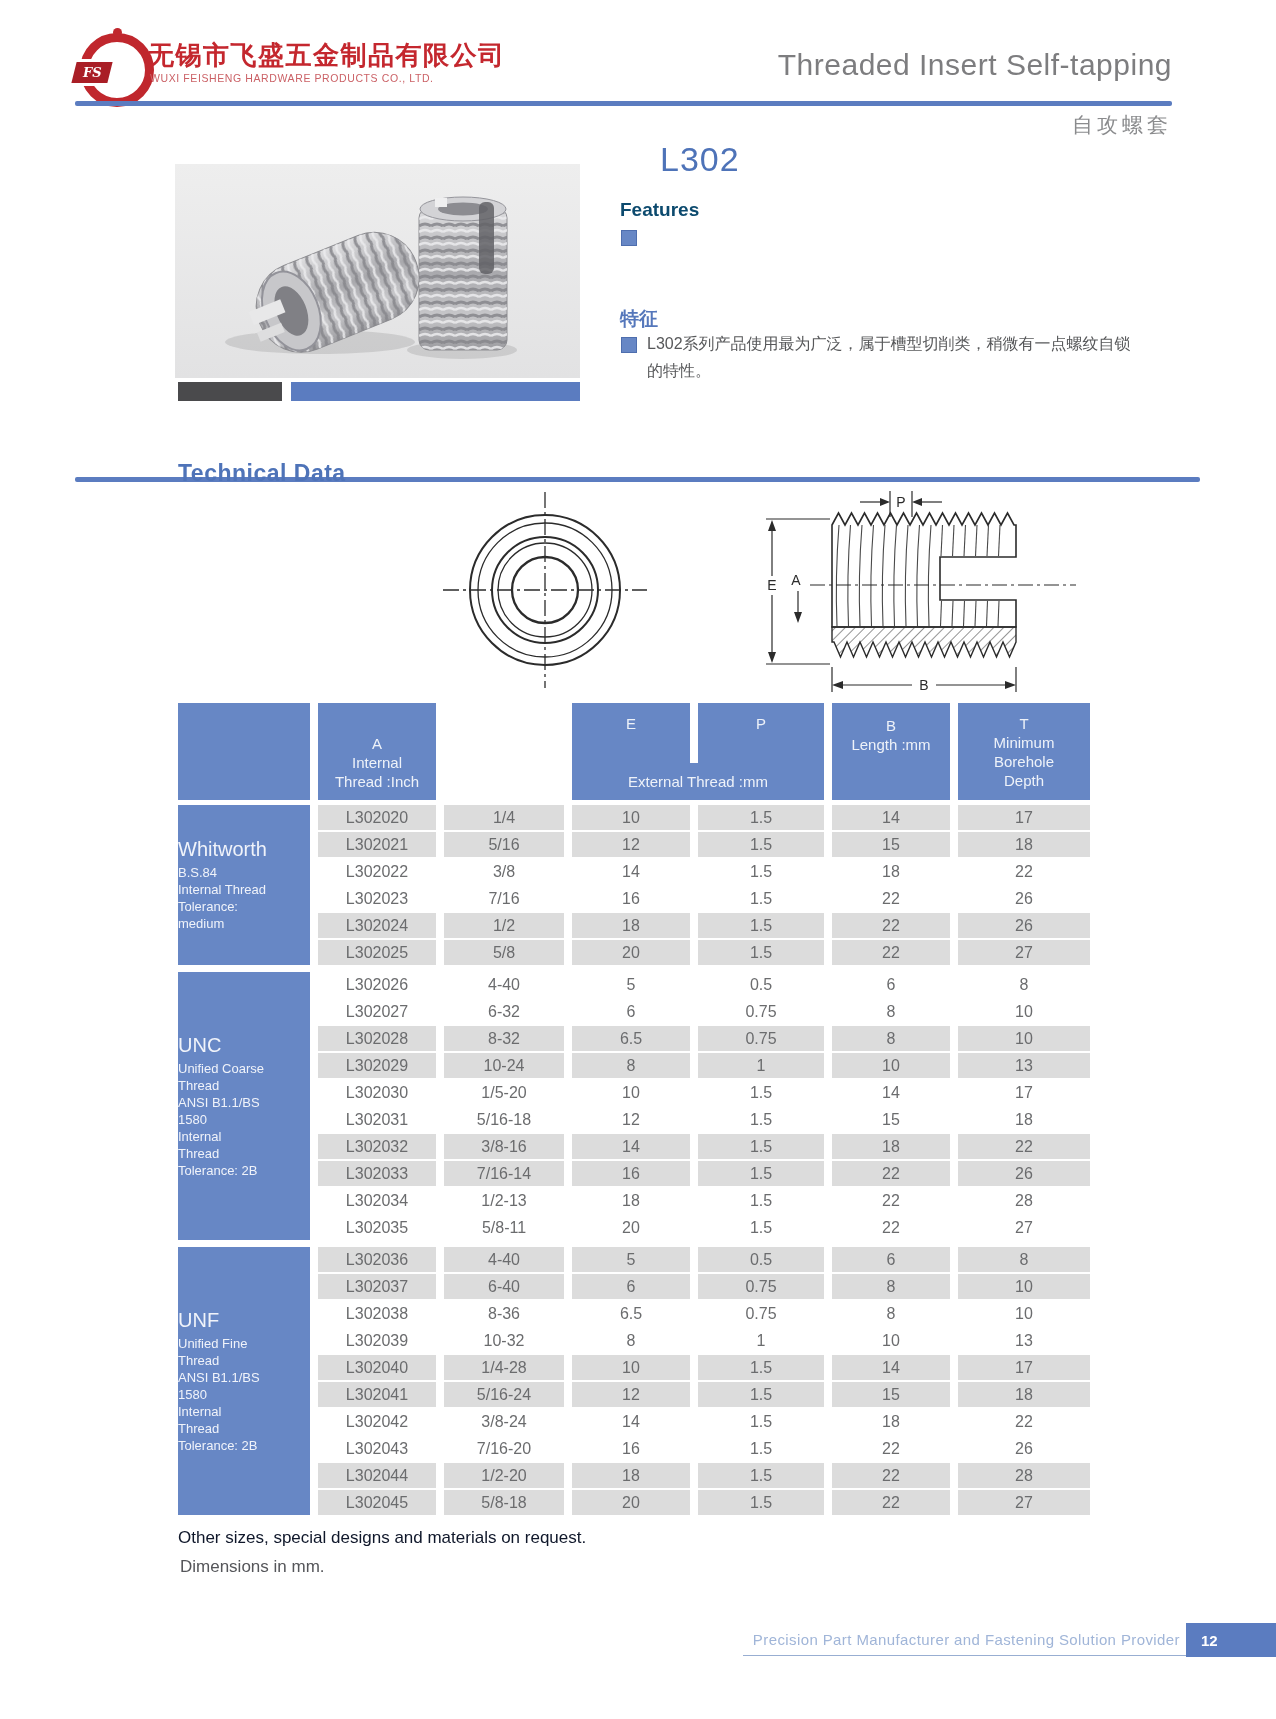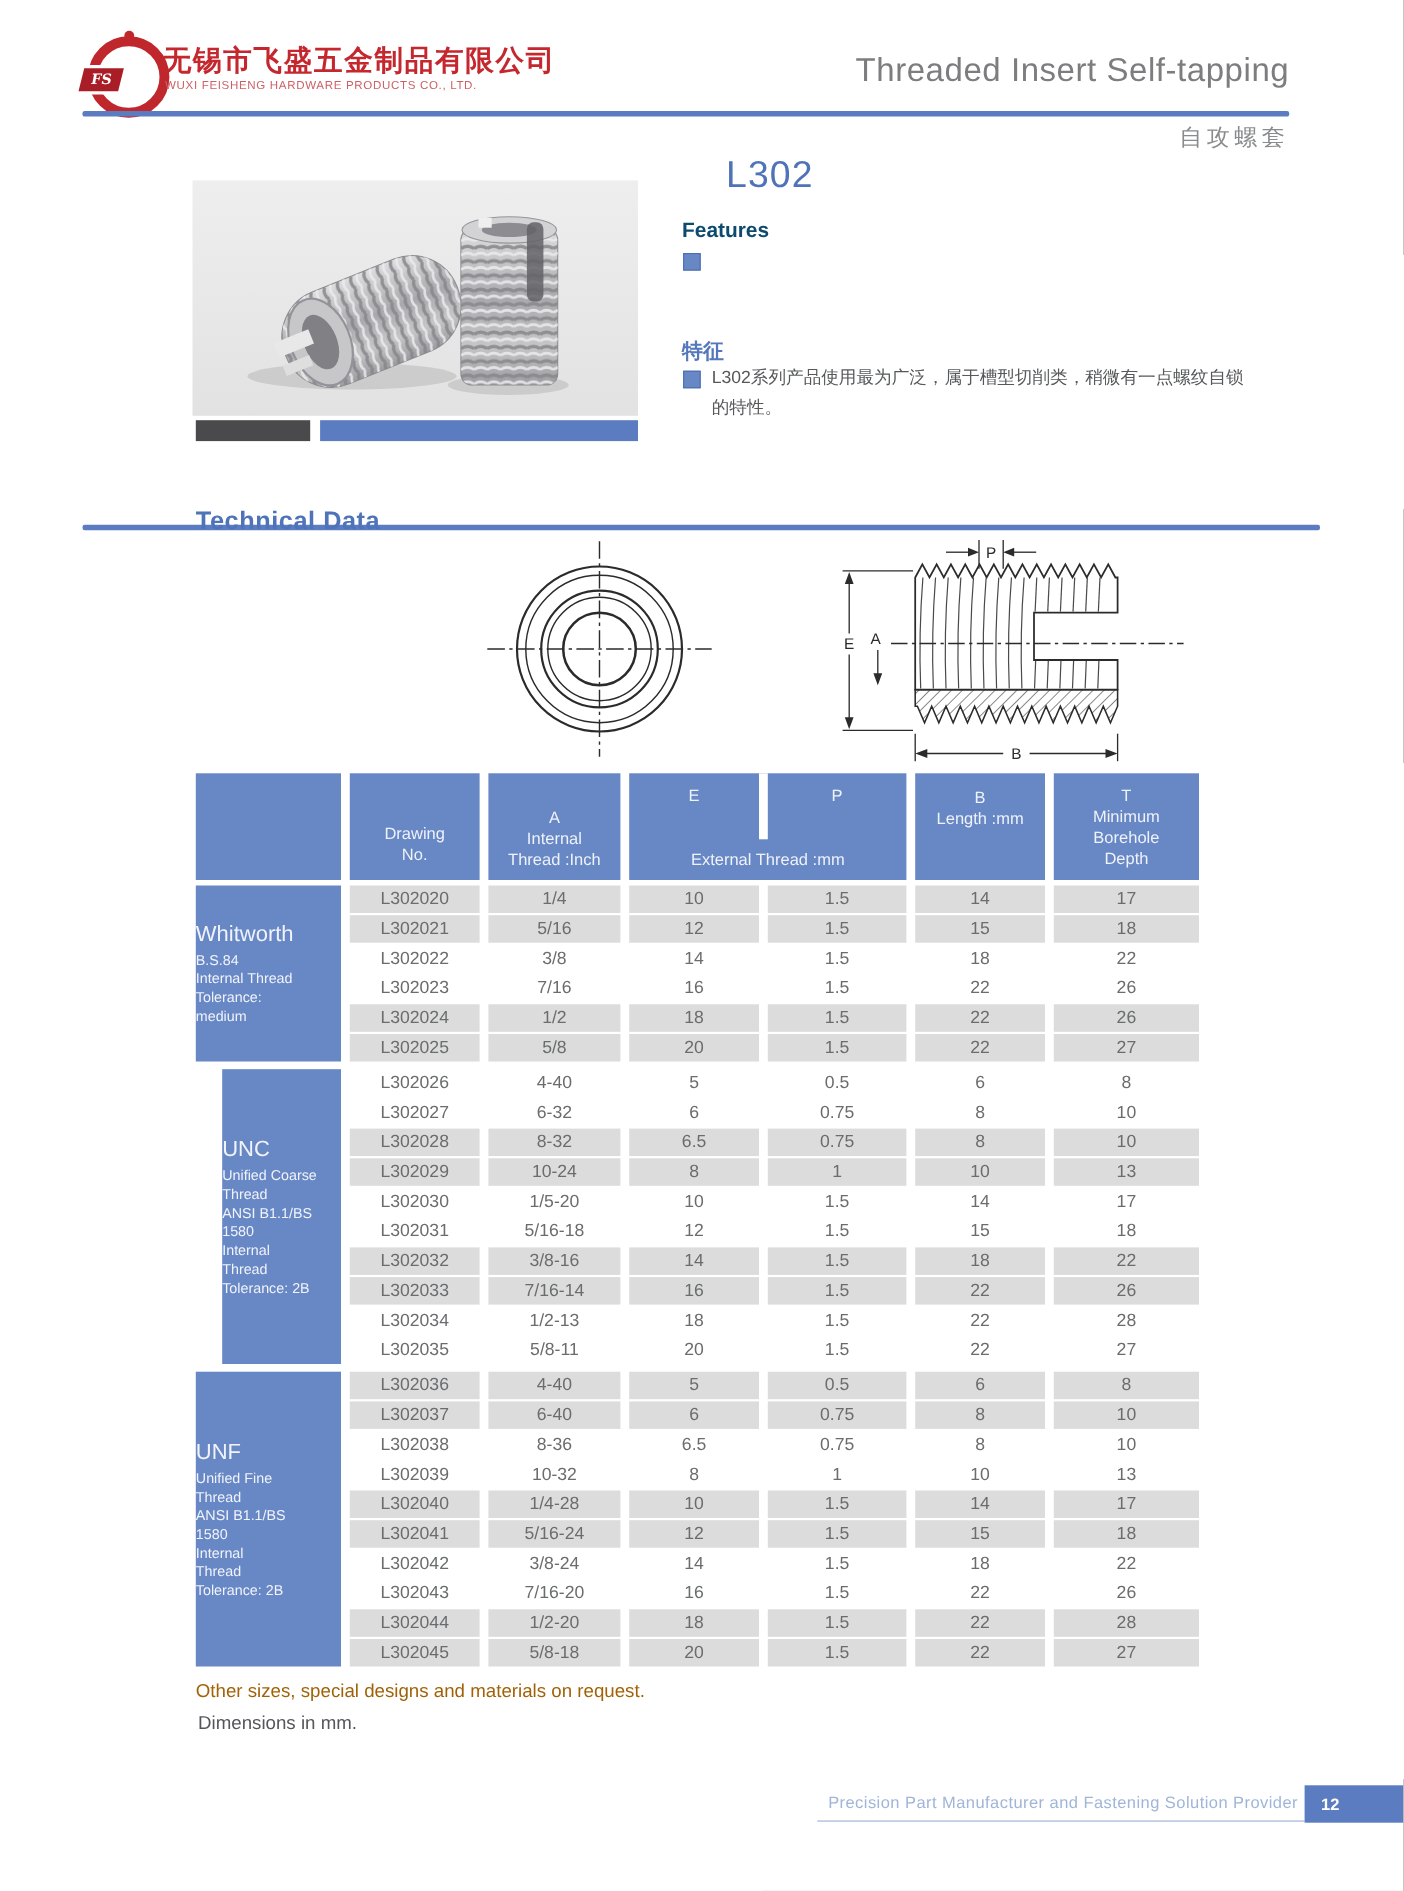--- a/index.html
+++ b/index.html
@@ -58,21 +58,21 @@
   .tgroup{display:grid;grid-template-columns:132px 118px 120px 118px 126px 118px 132px;
           column-gap:8px;row-gap:2px;margin-bottom:7px;}
   .gcell{background:#6787c5;color:#f0f3fa;display:flex;flex-direction:column;justify-content:center;
          box-sizing:border-box;}
   .gname{font-size:20px;margin-bottom:3px;}
   .gdesc{font-size:13px;line-height:17px;white-space:pre-line;}
   .dcell{height:25px;line-height:25px;text-align:center;font-size:16px;color:#6b6c6e;background:#ffffff;}
   .dcell.shade{background:#dcdcdc;}
 
   
-  .note1{left:178px;top:1528px;font-size:17px;color:#a16207;}
+  .note1{left:178px;top:1528px;font-size:17px;color:#0f172a;}
   .note2{left:180px;top:1557px;font-size:17px;color:#55565a;}
   .tagline{right:96px;top:1631px;font-size:15px;color:#a0b5d8;letter-spacing:.4px;}
   .tag-rule{left:743px;top:1655px;width:443px;height:1px;background:#98aed2;}
   .page-box{left:1186px;top:1623px;width:90px;height:34px;background:#5b7cc0;display:flex;align-items:center;}
   .page-box span{color:#fff;font-weight:bold;font-size:15px;padding-left:15px;}
 </style>
 </head>
 <body>
 
 <div class="page">
@@ -218,22 +218,20 @@
         <text x="161" y="62">P</text>
         <text x="32" y="145">E</text>
         <text x="56" y="140">A</text>
         <text x="184" y="245">B</text>
       </g>
     </svg>
   </div>
 
   <div class="abs thead">
     <div class="hcell blank"></div>
-    <div class="hcell drawing">Drawing
-No.</div>
     <div class="hcell acol">A
 Internal
 Thread :Inch</div>
     <div class="hcell ep">
       <div class="ep-e">E</div>
       <div class="ep-div"></div>
       <div class="ep-p">P</div>
       <div class="ep-span">External Thread :mm</div>
     </div>
     <div class="hcell bcol">B
@@ -284,21 +282,21 @@
         <div class="dcell shade">22</div>
         <div class="dcell shade">26</div>
         <div class="dcell shade">L302025</div>
         <div class="dcell shade">5/8</div>
         <div class="dcell shade">20</div>
         <div class="dcell shade">1.5</div>
         <div class="dcell shade">22</div>
         <div class="dcell shade">27</div>
       </div>
       <div class="tgroup" style="grid-template-rows: repeat(10, 25px);">
-        <div class="gcell" style="grid-row: 1 / span 10; margin-left: 24px;">
+        <div class="gcell" style="grid-row: 1 / span 10;">
           <div class="gname">UNC</div>
           <div class="gdesc">Unified Coarse
 Thread
 ANSI B1.1/BS
 1580
 Internal
 Thread
 Tolerance: 2B</div>
         </div>
         <div class="dcell">L302026</div>

